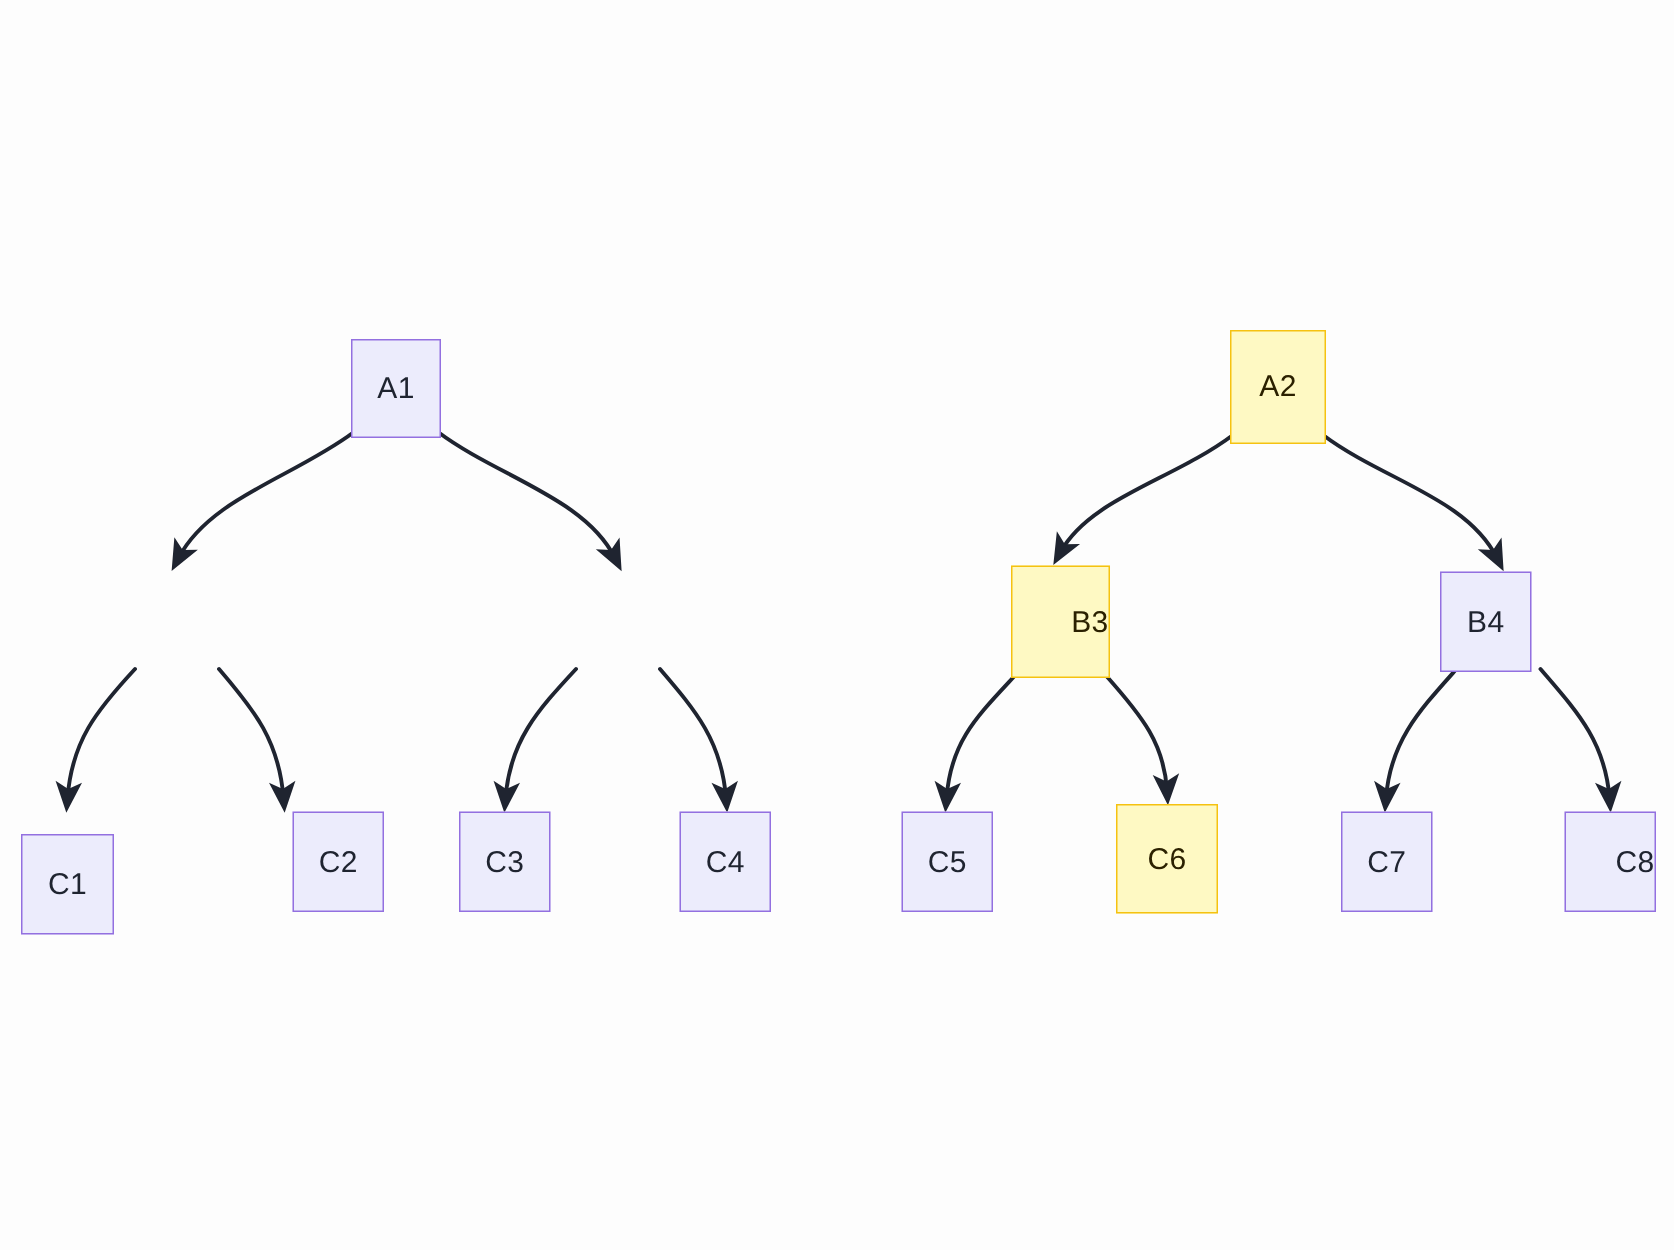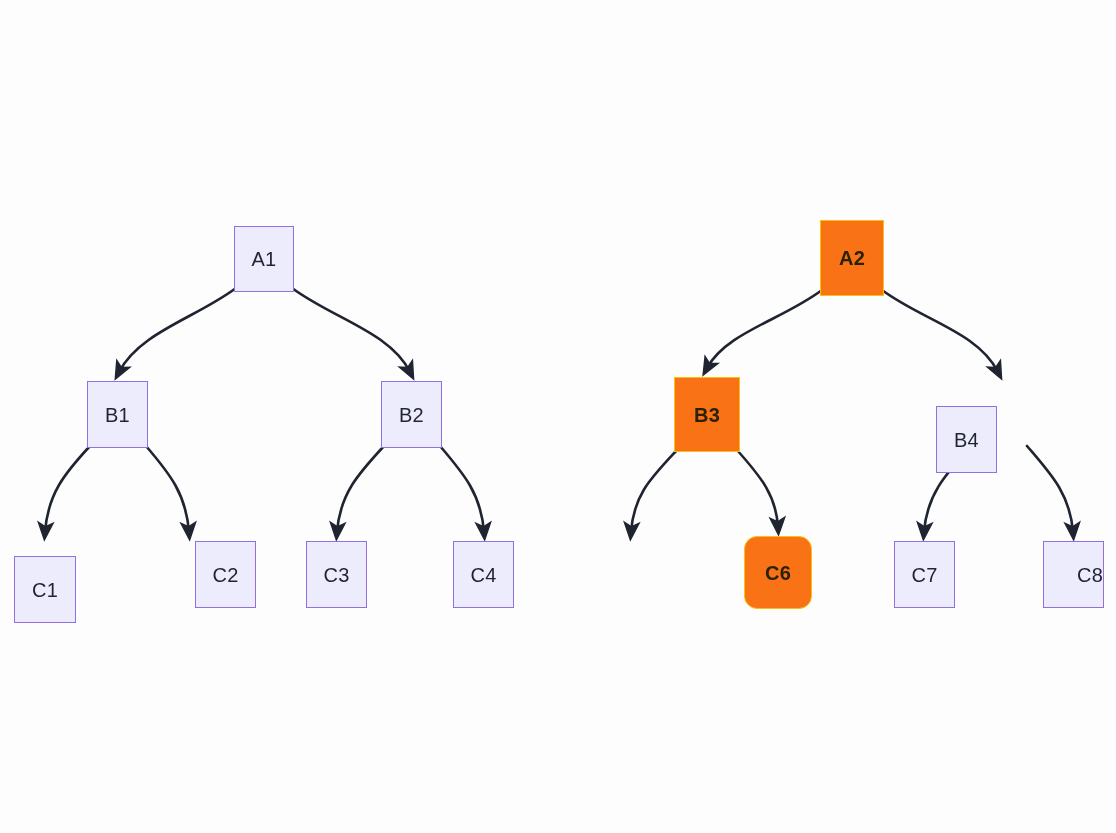--- a/index.html
+++ b/index.html
@@ -45,24 +45,23 @@
     line-height: 1;
     letter-spacing: 0.2px;
     user-select: none;
   }
   .node.normal {
     background: #ececfc;
     border: 1.6px solid #9370e0;
     color: #1f2430;
   }
   .node.highlight {
-    background: #f97316;
+    background: #fef9c3;
     border: 1.6px solid #f5c211;
     color: #2b2100;
-    font-weight: bold;
   }
   .node-label {
     pointer-events: none;
   }
 </style>
 </head>
 <body>
 
 <div id="diagram-canvas">
 
@@ -85,48 +84,45 @@
         <path d="M 737 450 C 762 478 776 496 778 527" fill="none" stroke="#1f2430" stroke-width="2.6" stroke-linecap="round" marker-end="url(#arrowhead)"></path>
         <path d="M 971 446 C 946 474 927 494 924 532" fill="none" stroke="#1f2430" stroke-width="2.6" stroke-linecap="round" marker-end="url(#arrowhead)"></path>
         <path d="M 1027 446 C 1051 474 1070 494 1073 532" fill="none" stroke="#1f2430" stroke-width="2.6" stroke-linecap="round" marker-end="url(#arrowhead)"></path>
       </g>
   </svg>
 
   <div id="node-layer">
       <div class="node normal" style="left: 234px; top: 226px; width: 60px; height: 66px;">
         <span class="node-label">A1</span>
       </div>
-      <div class="node normal" style="left: 87px; top: 381px; width: 61px; height: 67px;">
-        <span class="node-label">B1</span>
-      </div>
-      <div class="node normal" style="left: 381px; top: 381px; width: 61px; height: 67px;">
-        <span class="node-label">B2</span>
-      </div>
       <div class="node normal" style="left: 14px; top: 541px; width: 62px; height: 67px; margin-top: 15px;">
         <span class="node-label">C1</span>
       </div>
       <div class="node normal" style="left: 159px; top: 541px; width: 61px; height: 67px; margin-left: 36px;">
         <span class="node-label">C2</span>
       </div>
       <div class="node normal" style="left: 306px; top: 541px; width: 61px; height: 67px; align-items: center;">
         <span class="node-label">C3</span>
       </div>
       <div class="node normal" style="left: 453px; top: 541px; width: 61px; height: 67px;">
         <span class="node-label">C4</span>
       </div>
       <div class="node highlight" style="left: 820px; top: 220px; width: 64px; height: 76px;">
         <span class="node-label">A2</span>
       </div>
-      <div class="node highlight" style="left: 674px; top: 377px; width: 66px; height: 75px;">
+      <div class="node highlight" style="left: 674px; top: 377px; width: 66px; height: 75px; justify-content: flex-end;">
         <span class="node-label">B3</span>
       </div>
-      <div class="node normal" style="left: 936px; top: 381px; width: 61px; height: 67px; margin-top: 25px;">
+      <div class="node normal" style="left: 960px; top: 381px; width: 61px; height: 67px;">
         <span class="node-label">B4</span>
       </div>
-      <div class="node highlight" style="left: 744px; top: 536px; width: 68px; height: 73px; border-radius: 13px;">
+      <div class="node normal" style="left: 601px; top: 541px; width: 61px; height: 67px;">
+        <span class="node-label">C5</span>
+      </div>
+      <div class="node highlight" style="left: 744px; top: 536px; width: 68px; height: 73px;">
         <span class="node-label">C6</span>
       </div>
       <div class="node normal" style="left: 894px; top: 541px; width: 61px; height: 67px;">
         <span class="node-label">C7</span>
       </div>
       <div class="node normal" style="left: 1043px; top: 541px; width: 61px; height: 67px; justify-content: flex-end;">
         <span class="node-label">C8</span>
       </div>
     </div>
 

